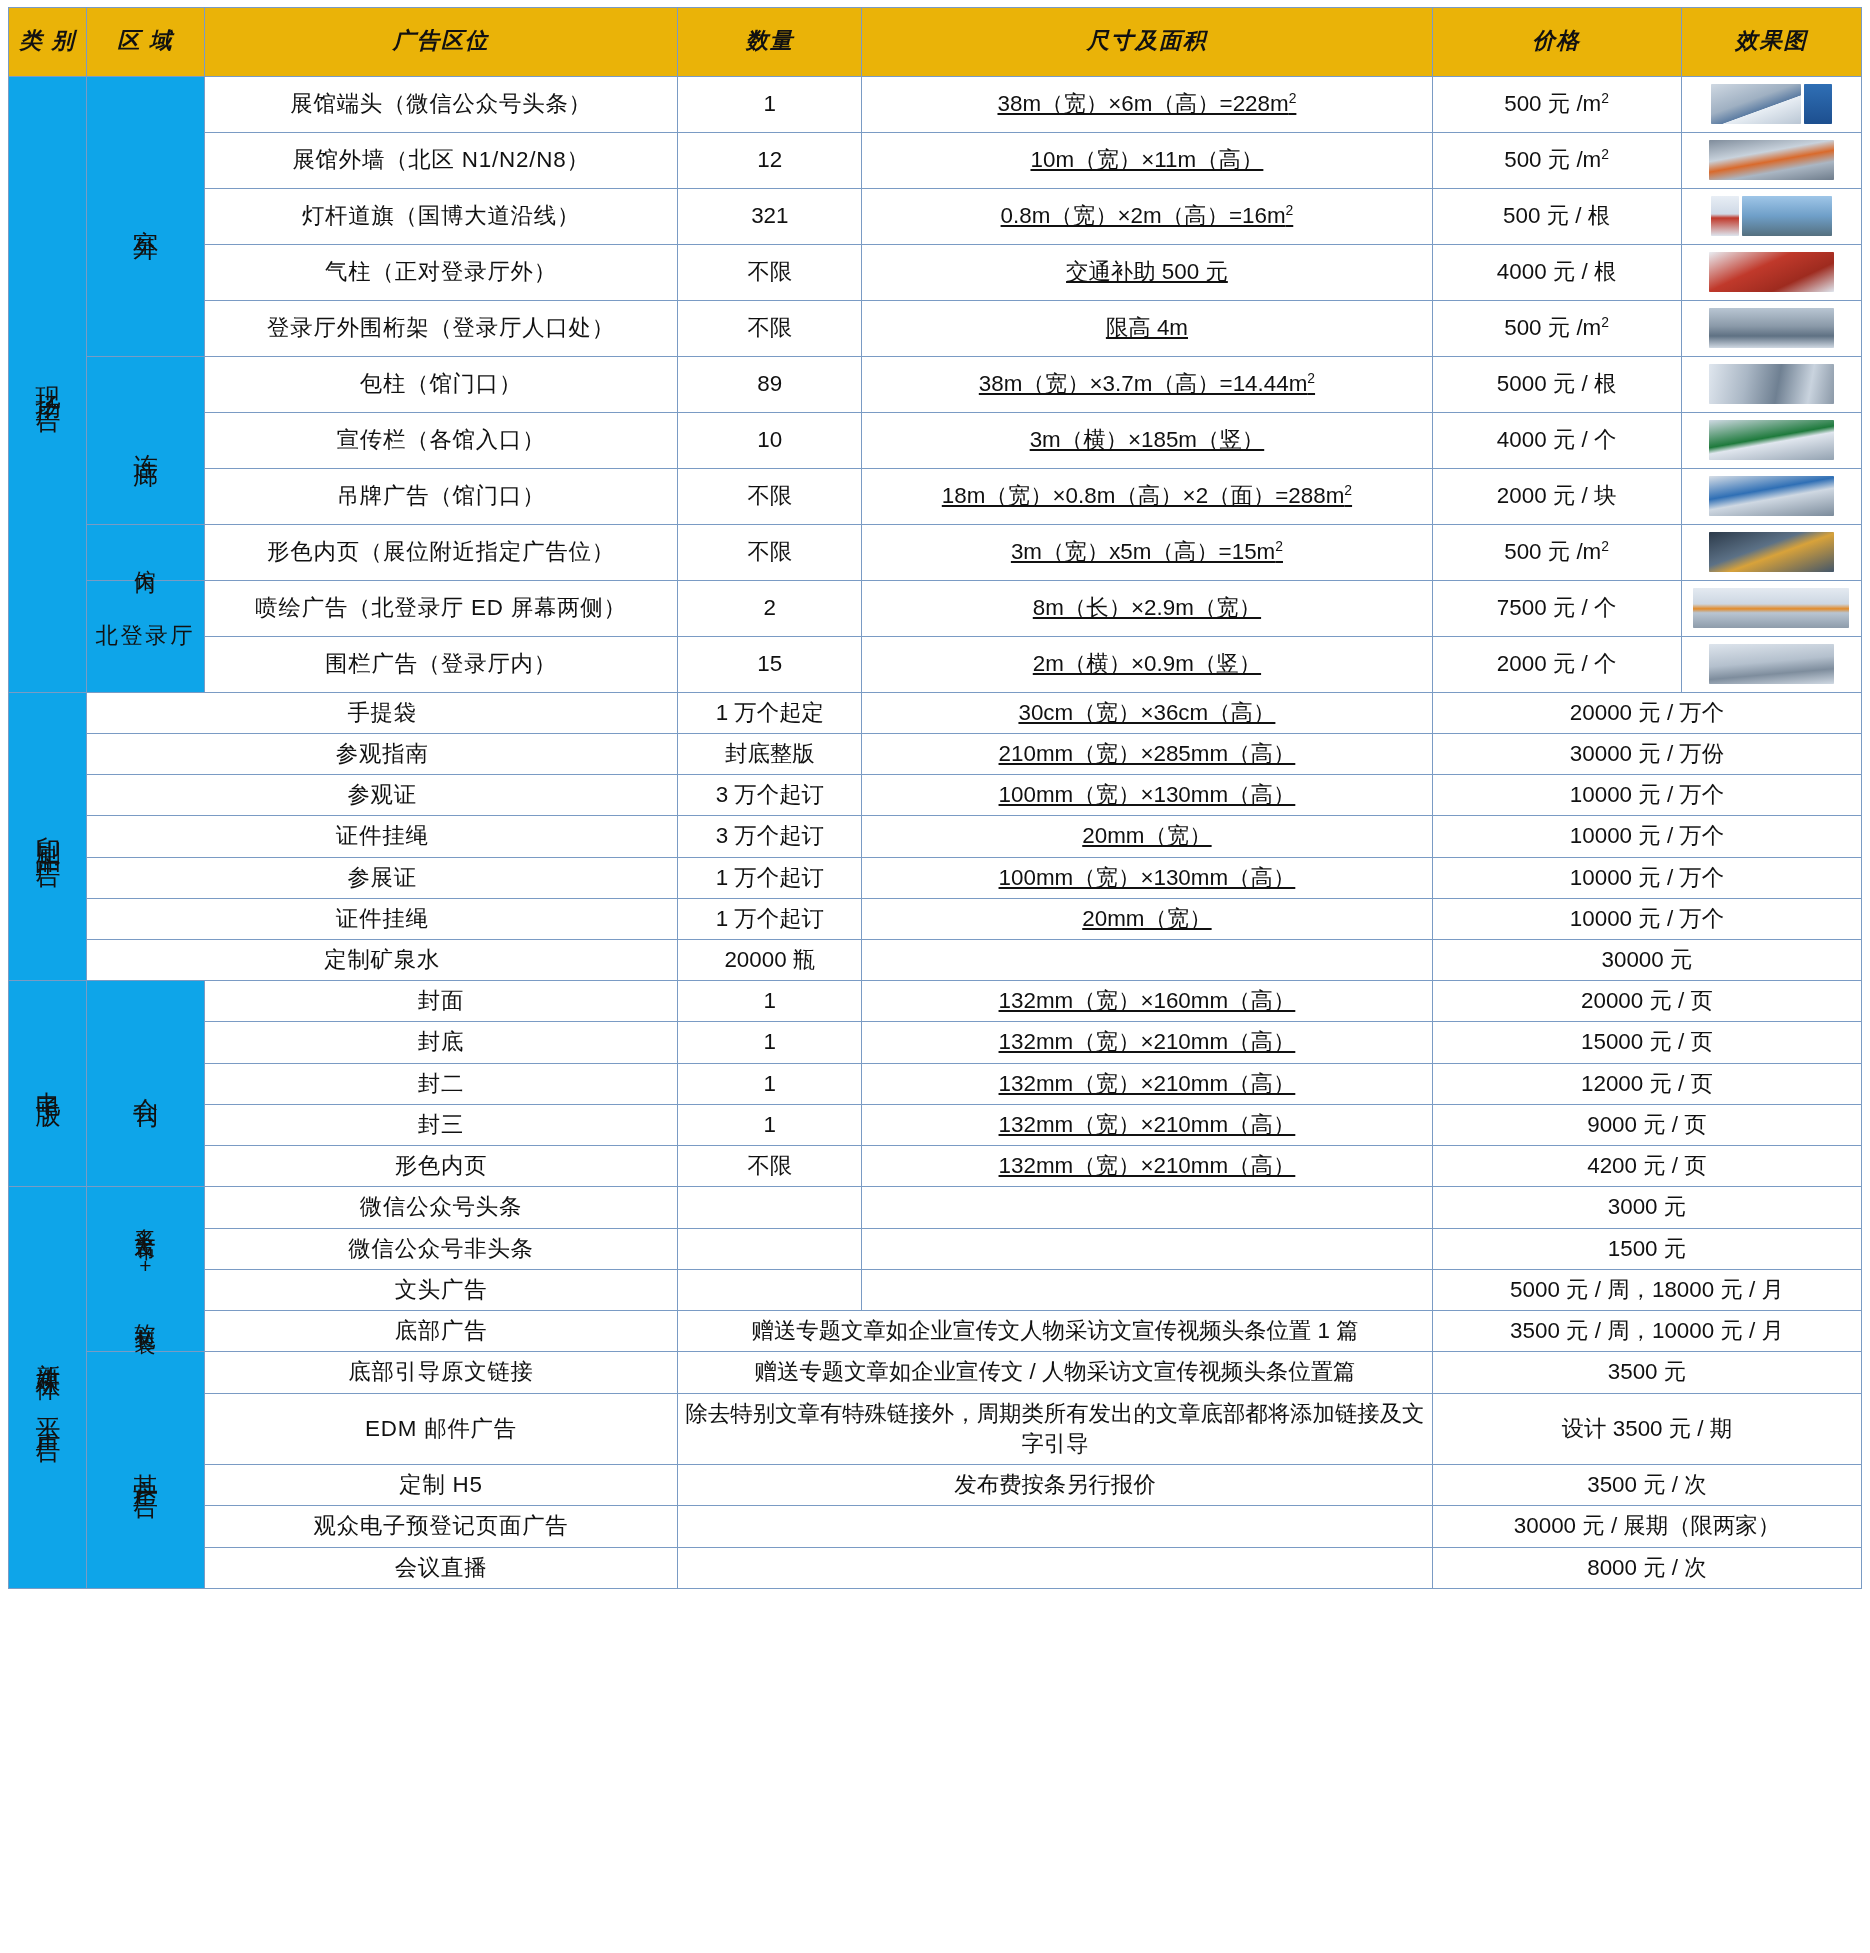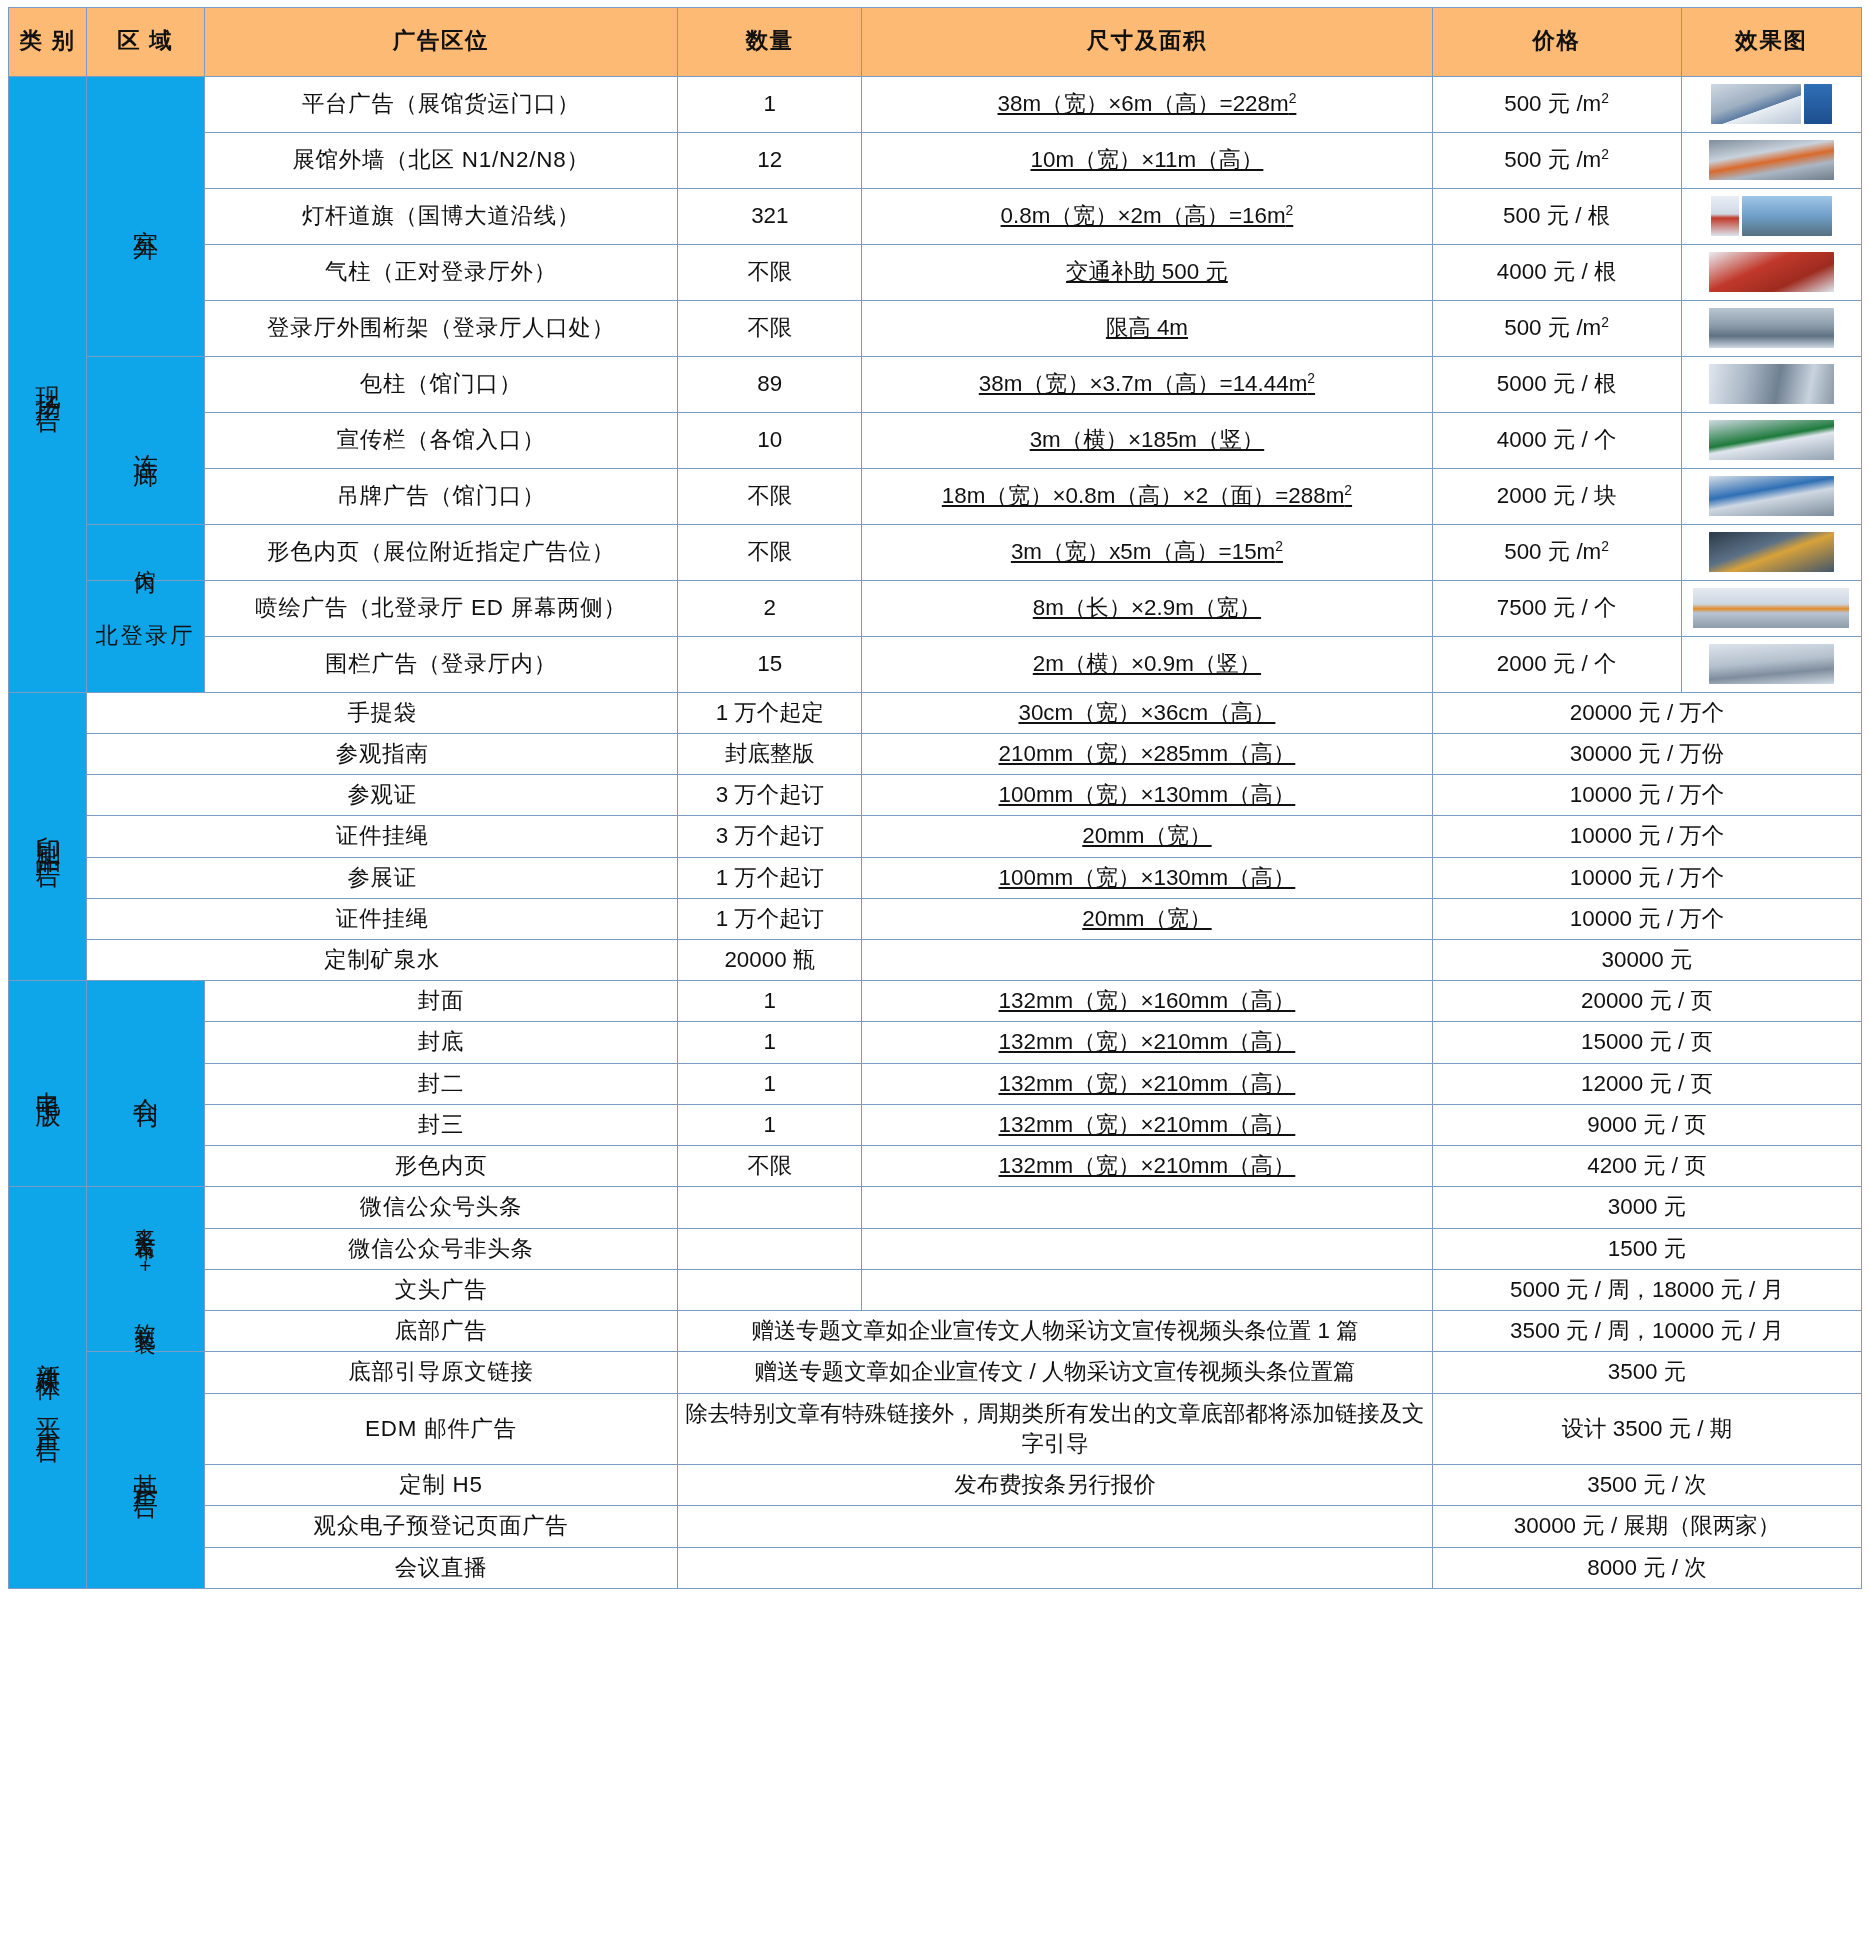--- a/index.html
+++ b/index.html
@@ -25,26 +25,27 @@
     border: 1.7px solid #7a9bc4;
     text-align: center;
     vertical-align: middle;
     font-size: 22.4px;
     color: #111111;
     padding: 5px 5px;
     line-height: 1.35;
     word-break: break-word;
   }
   thead th {
-    background: #fdba74;
+    background: #eab308;
     font-size: 26.6px;
     font-weight: bold;
     letter-spacing: 1.7px;
     height: 58px;
     color: #15325a;
+    font-style: italic;
   }
   td.cat, td.zone {
     background: #0ea5e9;
     font-weight: normal;
     font-size: 25px;
     letter-spacing: 2.5px;
   }
   .vert {
     writing-mode: vertical-rl;
     text-orientation: upright;
@@ -119,21 +120,21 @@
       <th style="width:532px">尺寸及面积</th>
       <th style="width:226px">价格</th>
       <th style="width:161px">效果图</th>
     </tr>
   </thead>
   <tbody>
 
     <tr>
       <td class="cat" rowspan="11"><span class="vert">现场广告</span></td>
       <td class="zone" rowspan="5"><span class="vert">室外</span></td>
-      <td class="pos">平台广告（展馆货运门口）</td>
+      <td class="pos">展馆端头（微信公众号头条）</td>
       <td class="qty">1</td>
       <td class="size">38m（宽）×6m（高）=228m<sup>2</sup></td>
       <td class="price">500 元 /m<sup>2</sup></td>
       <td class="eff">
         <div class="thumbwrap">
           <div class="thumb t-hall"></div>
           <div class="thumb narrow t-blue"></div>
         </div>
       </td>
     </tr>

